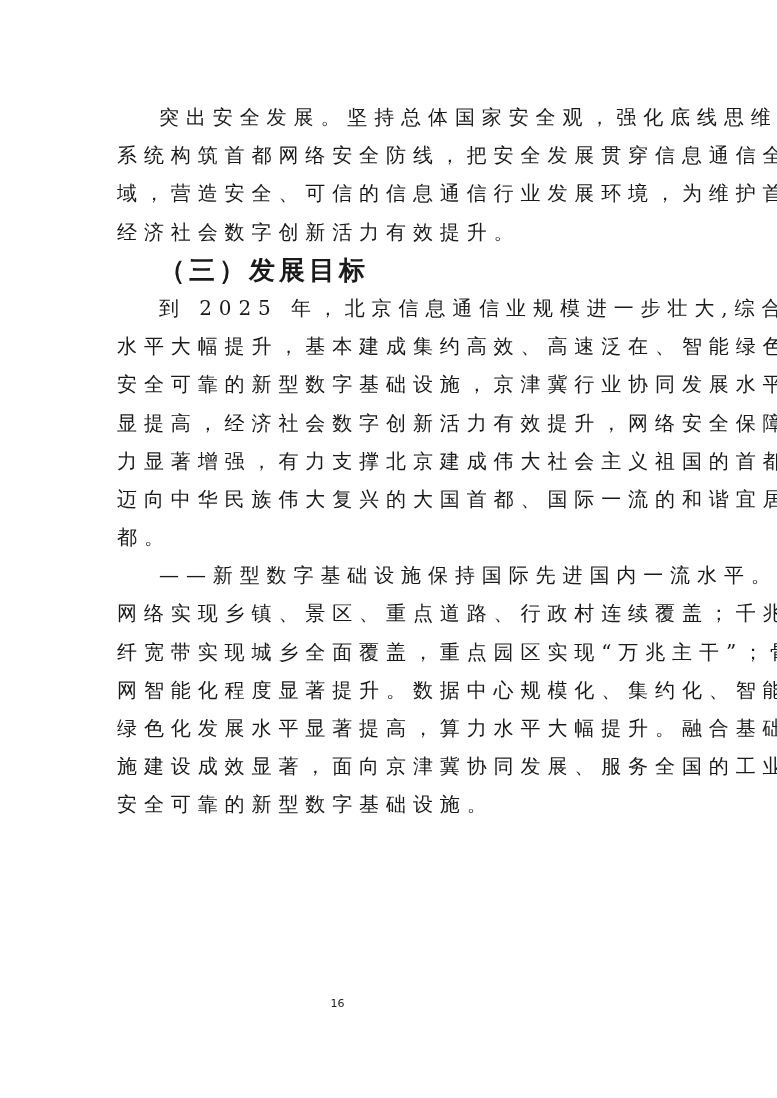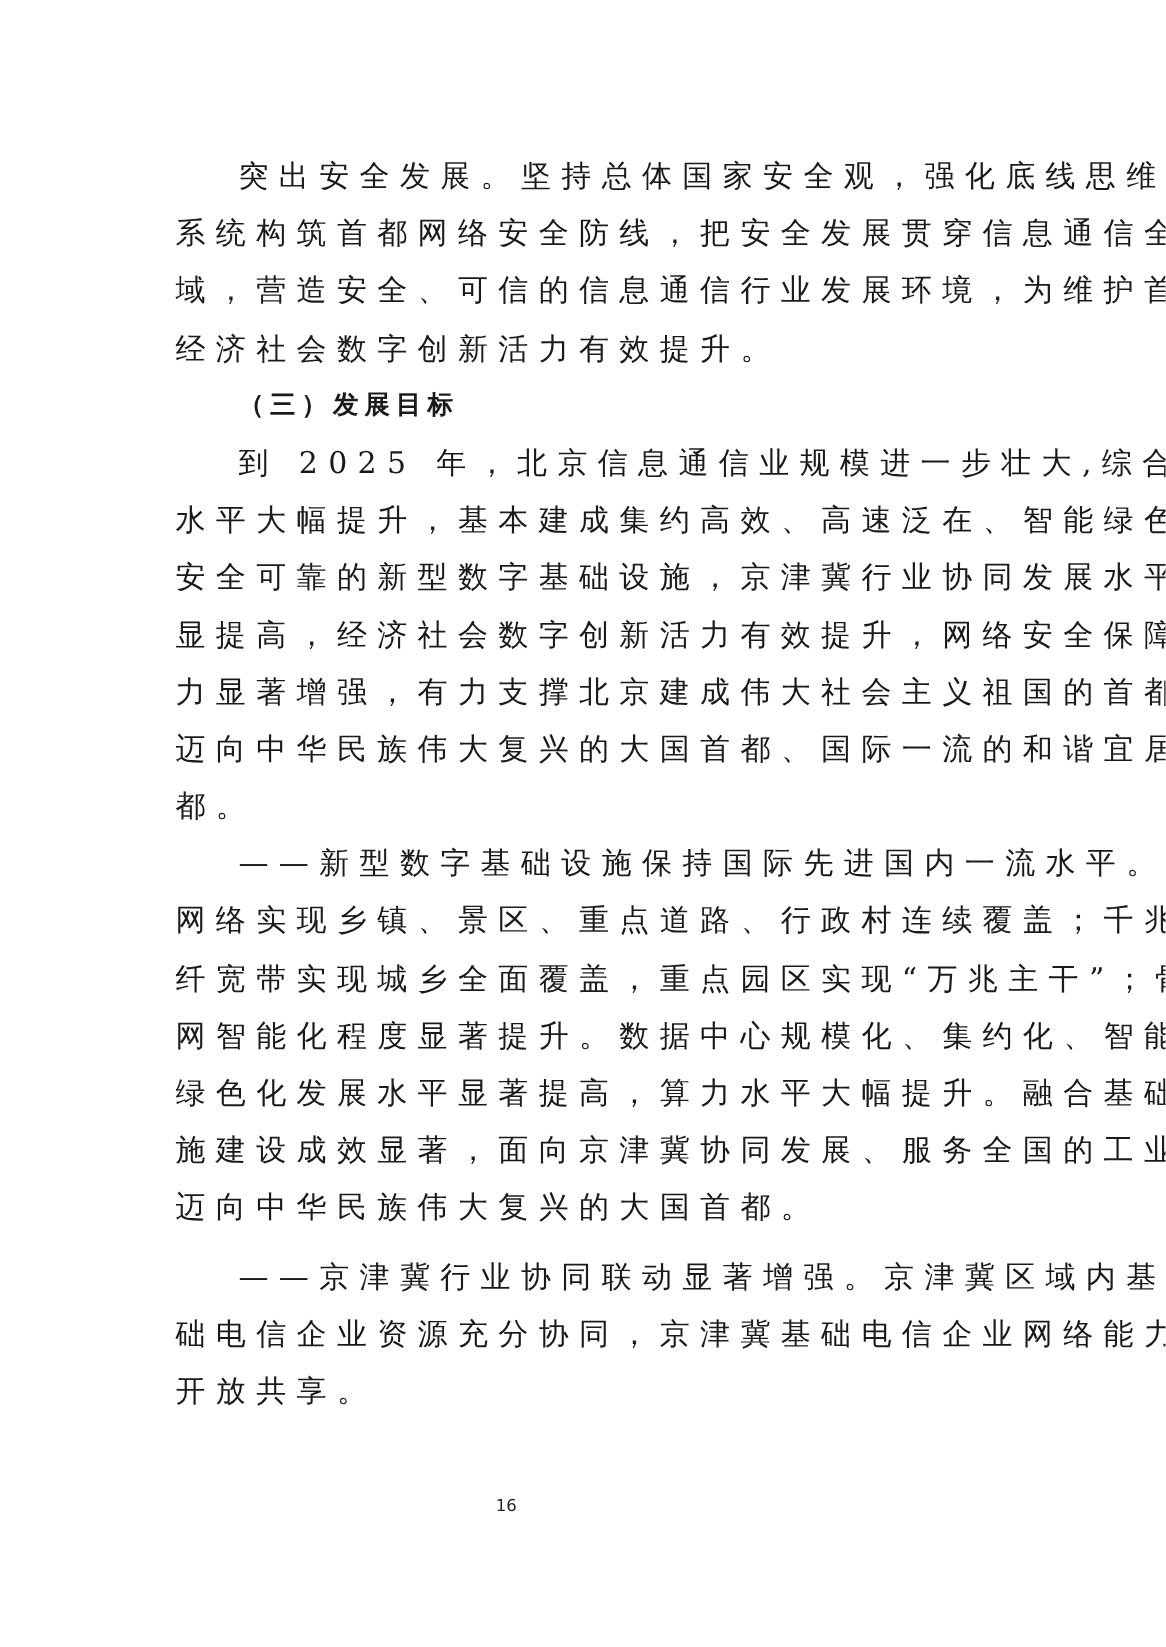--- a/index.html
+++ b/index.html
@@ -27,21 +27,21 @@
     font-size: 20px;
     letter-spacing: 6.9px;
     white-space: nowrap;
   }
   .indent { padding-left: 42px; }
   .heading {
     font-weight: bold;
     padding-left: 42px;
     letter-spacing: 4px;
     font-family: "DejaVu Sans", "Liberation Sans", sans-serif;
-    font-size: 17px;
+    font-size: 26px;
   }
   .gap { height: 8px; }
   .page-number {
     position: absolute;
     top: 997px;
     left: 0;
     width: 675px;
     text-align: center;
     font-family: "DejaVu Sans", "Liberation Sans", sans-serif;
     font-size: 11px;
@@ -72,25 +72,20 @@
     <div class="line">都。</div>
   </div>
 
   <div>
     <div class="line indent">——新型数字基础设施保持国际先进国内一流水平。5G</div>
     <div class="line">网络实现乡镇、景区、重点道路、行政村连续覆盖；千兆光</div>
     <div class="line">纤宽带实现城乡全面覆盖，重点园区实现“万兆主干”；骨干</div>
     <div class="line">网智能化程度显著提升。数据中心规模化、集约化、智能化、</div>
     <div class="line">绿色化发展水平显著提高，算力水平大幅提升。融合基础设</div>
     <div class="line">施建设成效显著，面向京津冀协同发展、服务全国的工业互</div>
-    <div class="line">迈向中华民族伟大复兴的大国首都。</div>
+    <div class="line">安全可靠的新型数字基础设施。</div>
   </div>
 
   <div class="gap"></div>
 
-  <div>
-    <div class="line indent">——京津冀行业协同联动显著增强。京津冀区域内基</div>
-    <div class="line">础电信企业资源充分协同，京津冀基础电信企业网络能力</div>
-    <div class="line">开放共享。</div>
-  </div>
 </div>
 
 <div class="page-number">16</div>
 
 </body></html>

